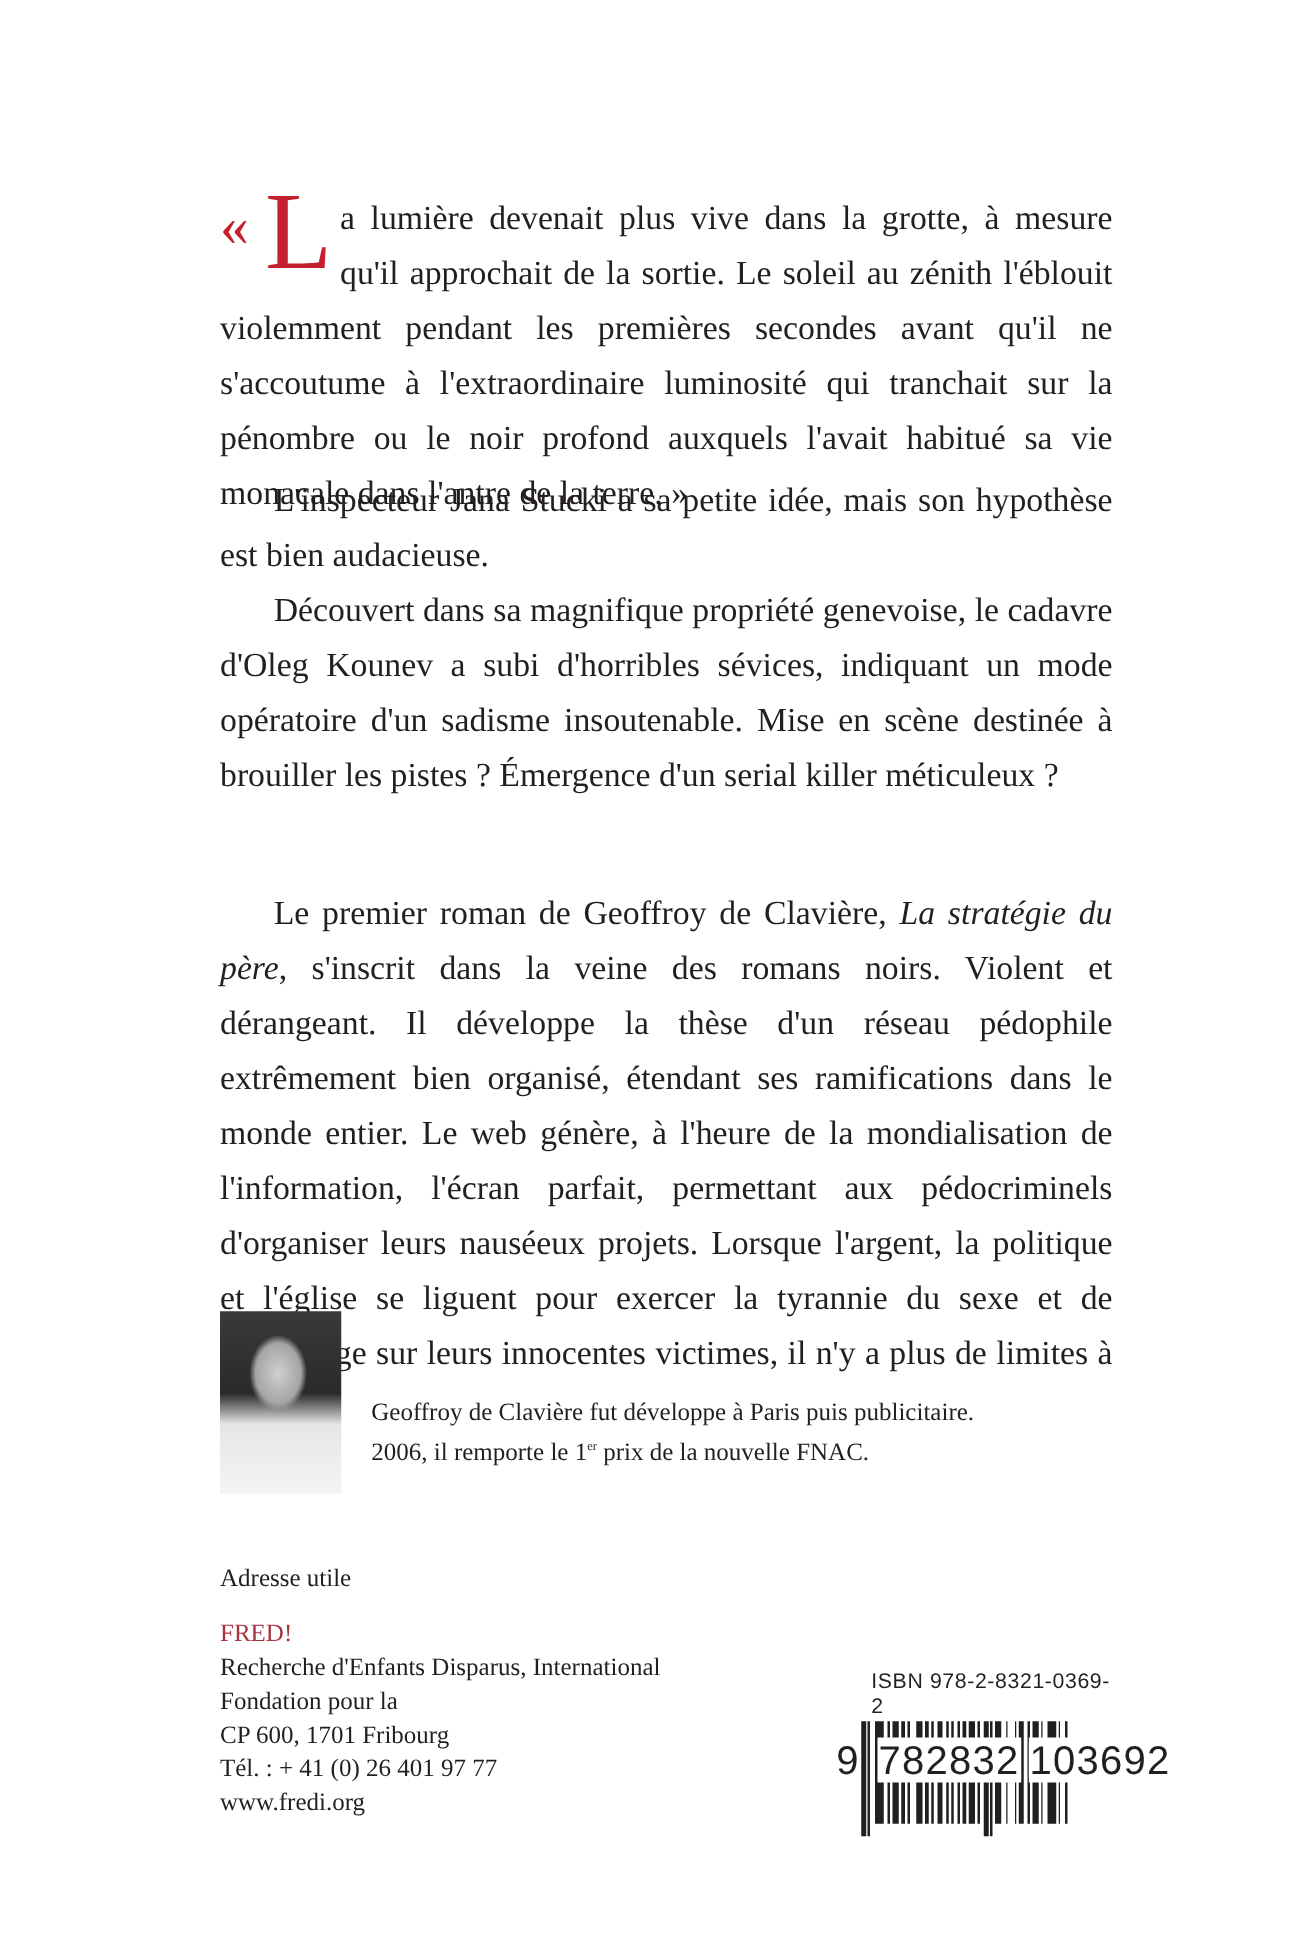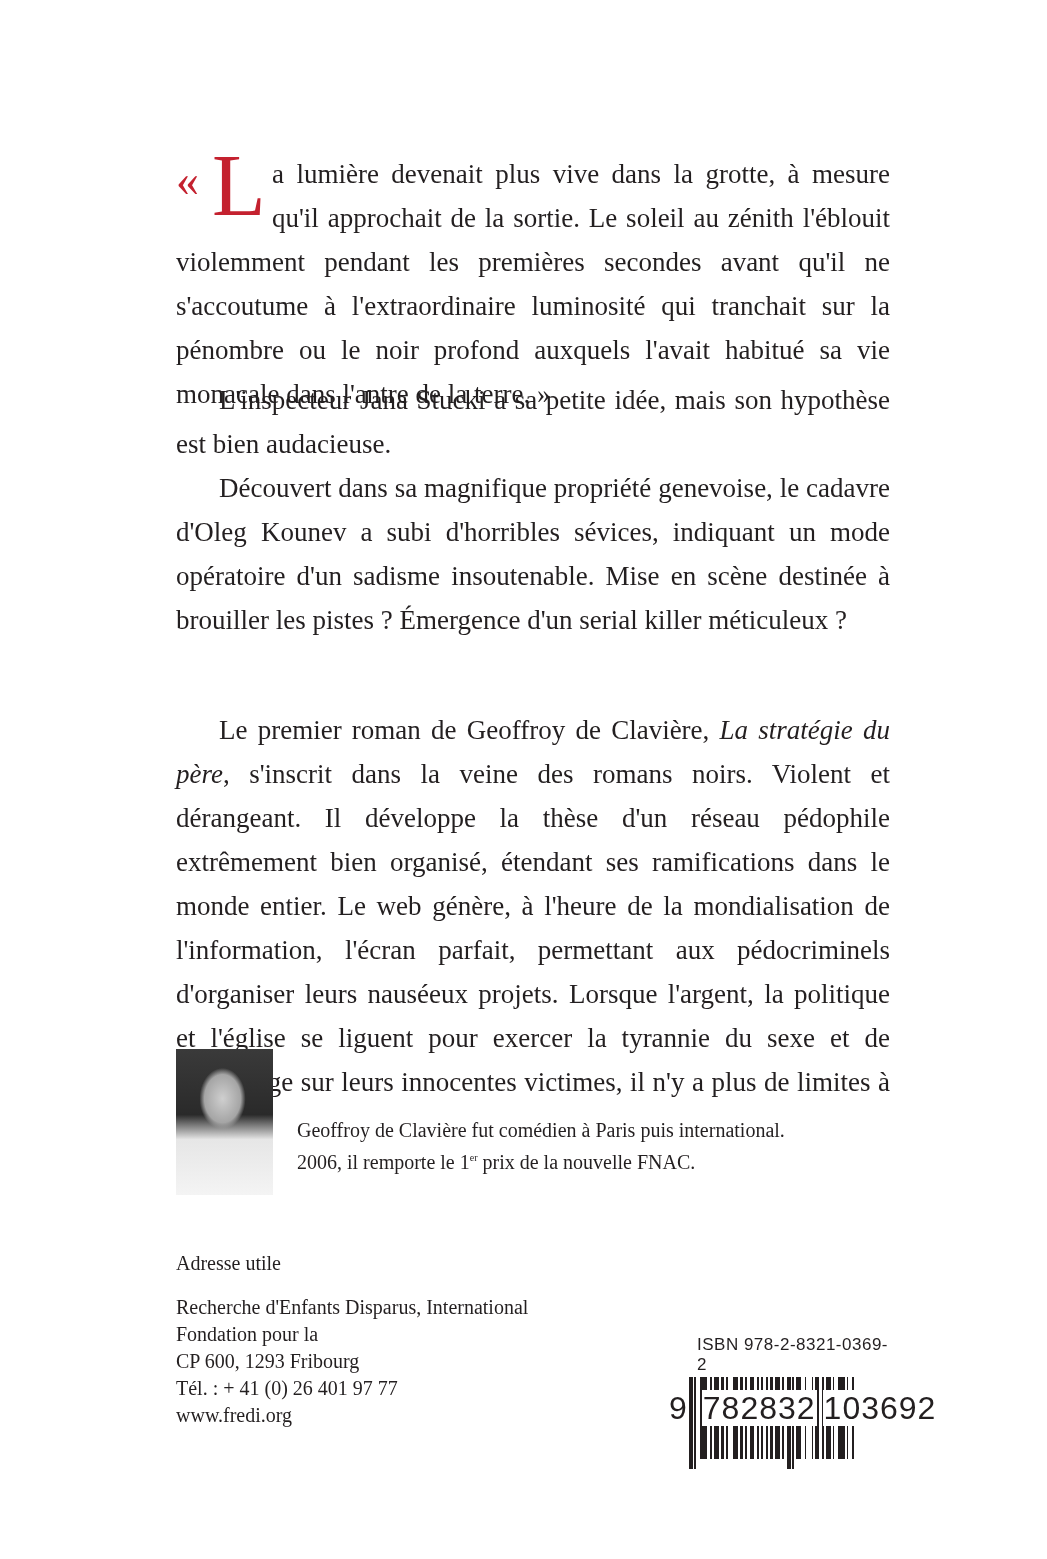--- a/index.html
+++ b/index.html
@@ -52,29 +52,30 @@
     <p class="p indent">Découvert dans sa magnifique propriété genevoise, le cadavre d'Oleg Kounev a subi d'horribles sévices, indiquant un mode opératoire d'un sadisme insoutenable. Mise en scène destinée à brouiller les pistes ? Émergence d'un serial killer méticuleux ?</p>
   </div>
 
   <div class="col second">
     <p class="p indent"><span>Le premier roman de Geoffroy de Clavière, </span><i>La stratégie du père</i><span>, s'inscrit dans la veine des romans noirs. Violent et dérangeant. Il développe la thèse d'un réseau pédophile extrêmement bien organisé, étendant ses ramifications dans le monde entier. Le web génère, à l'heure de la mondialisation de l'information, l'écran parfait, permettant aux pédocriminels d'organiser leurs nauséeux projets. Lorsque l'argent, la politique et l'église se liguent pour exercer la tyrannie du sexe et de l'esclavage sur leurs innocentes victimes, il n'y a plus de limites à l'horreur.</span></p>
   </div>
 
   <div class="photo" title="Portrait de l'auteur"></div>
 
   <div class="bio">
-    <div>Geoffroy de Clavière fut comédien à Paris puis international.</div>
+    <div>Geoffroy de Clavière fut développe à Paris puis publicitaire.</div>
     <div><span>2006, il remporte le 1</span><sup>er</sup><span> prix de la nouvelle FNAC.</span></div>
   </div>
 
   <div class="addr-h">Adresse utile</div>
   <div class="addr">
+    <div class="fred">FRED!</div>
     <div>Recherche d'Enfants Disparus, International</div>
     <div>Fondation pour la</div>
-    <div>CP 600, 1293 Fribourg</div>
+    <div>CP 600, 1701 Fribourg</div>
     <div>Tél. : + 41 (0) 26 401 97 77</div>
     <div>www.fredi.org</div>
   </div>
 
   <div class="barcode">
     <div class="isbn-label">ISBN  978-2-8321-0369-2</div>
     <div class="bars" id="bars">
         <span style="left: 0px; width: 3.5px; height: 92px;"></span>
         <span style="left: 5.25px; width: 1.75px; height: 92px;"></span>
         <span style="left: 10.5px; width: 7px; height: 82px;"></span>

